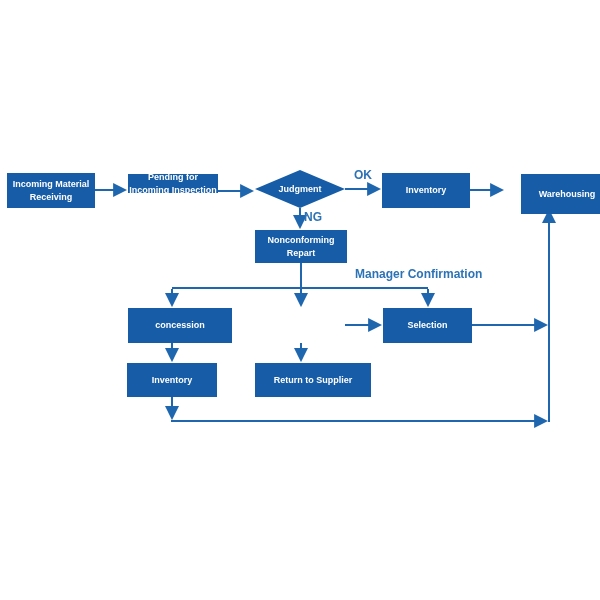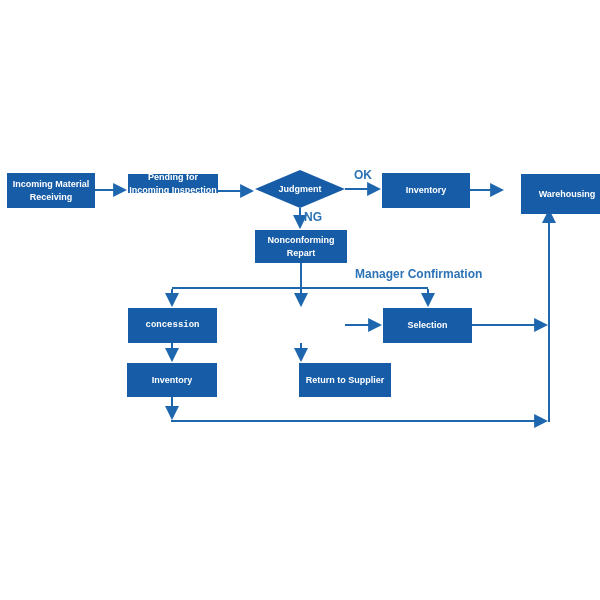--- a/index.html
+++ b/index.html
@@ -36,25 +36,25 @@
     color: var(--label-text, #2c73b6);
     white-space: nowrap;
   }
   
   .n0  { left: 7px;   top: 173px; width: 88px; height: 35px; }
   .n1  { left: 128px; top: 174px; width: 90px; height: 19px; }
   .n2  { left: 255px; top: 170px; width: 90px; height: 38px; }
   .n3  { left: 382px; top: 173px; width: 88px; height: 35px; }
   .n4  { left: 505px; top: 174px; width: 92px; height: 40px; margin-left: 16px; }
   .n5  { left: 255px; top: 230px; width: 92px; height: 33px; text-align: center; }
-  .n6  { left: 128px; top: 308px; width: 89px; height: 35px; font-family: Liberation Mono, monospace; }
+  .n6  { left: 128px; top: 308px; width: 104px; height: 35px; }
   .n7  { left: 255px; top: 308px; width: 90px; height: 35px; }
   .n8  { left: 383px; top: 308px; width: 89px; height: 35px; }
   .n9  { left: 127px; top: 363px; width: 90px; height: 34px; }
-  .n10 { left: 255px; top: 363px; width: 92px; height: 34px; margin-left: 44px; }
+  .n10 { left: 255px; top: 363px; width: 116px; height: 34px; }
   .lbl-ok  { left: 354px; top: 168px; }
   .lbl-ng  { left: 304px; top: 210px; }
   .lbl-mgr { left: 307px; top: 267px; padding-left: 48px; }
 </style>
 </head>
 <body>
 
 <div id="canvas">
 
   <svg id="edges-svg" width="600" height="600">

